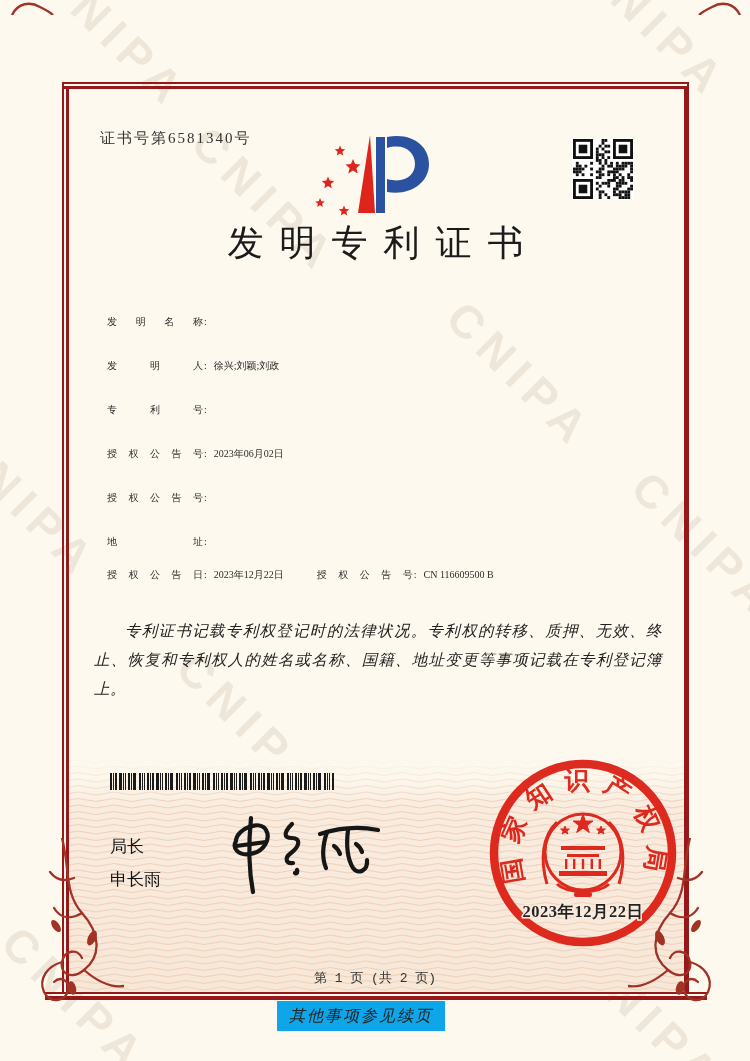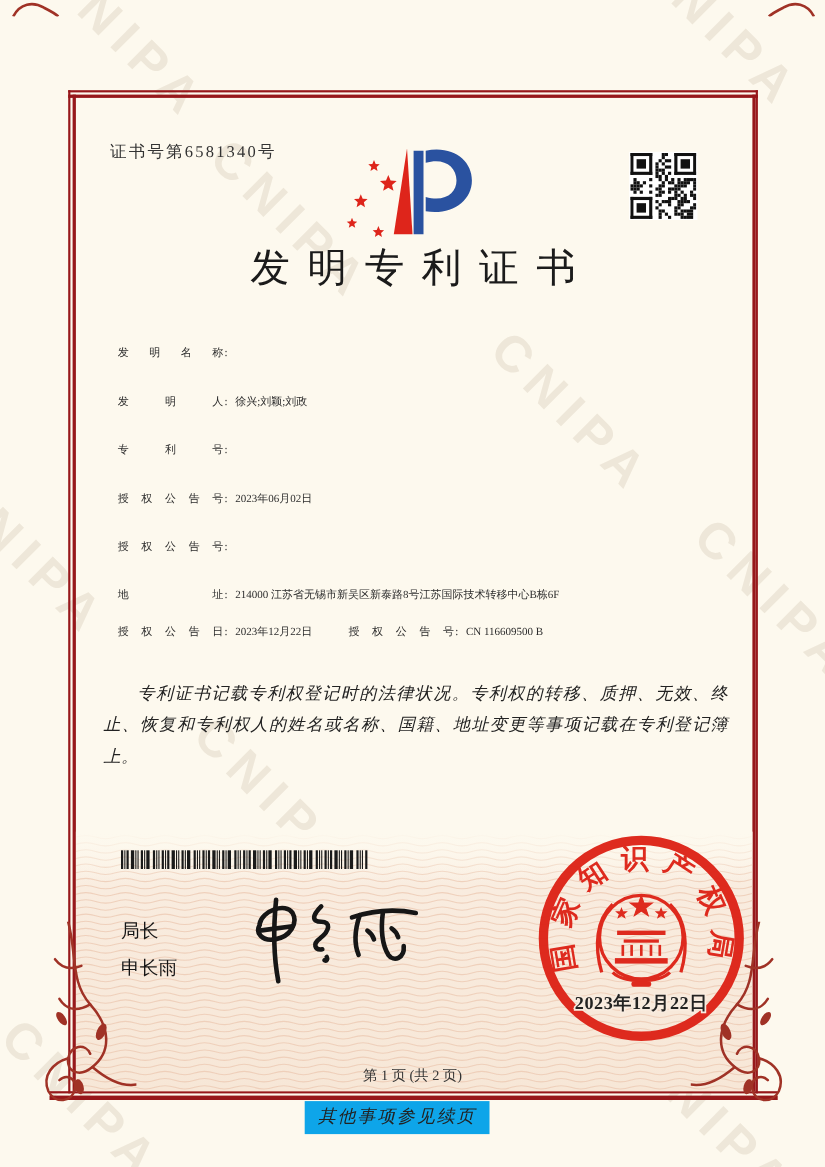--- a/index.html
+++ b/index.html
@@ -62,21 +62,21 @@
     background:linear-gradient(#fdf9ee,rgba(253,249,238,0));}
   .barcode{position:absolute;left:110px;top:773px;width:226px;height:17px;display:flex;z-index:3;}
   .barcode span{display:block;height:100%;}
   .signer-title{position:absolute;left:110px;top:835px;
     font-family:"Liberation Sans","DejaVu Sans",sans-serif;font-size:17px;color:#151515;z-index:3;}
   .signer-name{position:absolute;left:110px;top:868px;
     font-family:"Liberation Sans","DejaVu Sans",sans-serif;font-size:17px;color:#151515;z-index:3;}
   .signature{position:absolute;left:220px;top:808px;z-index:4;}
   .seal{position:absolute;left:477px;top:756px;z-index:5;opacity:.96;}
   .page-num{position:absolute;left:62px;top:969px;width:626px;text-align:center;
-    font-size:13px;color:#333;z-index:3;}
+    font-size:13px;color:#333;z-index:3;font-family:Liberation Mono, monospace;}
   .note-box{position:absolute;left:277px;top:1001px;width:168px;height:30px;
     background:#0ea5e9;z-index:4;text-align:center;line-height:30px;
     font-size:16px;font-style:italic;letter-spacing:2px;color:#222;}
   .flourish{position:absolute;z-index:4;}
   .flourish.left{transform:scaleX(-1);}
   .topcurl{position:absolute;top:0;z-index:2;}
 </style>
 </head>
 <body>
 
@@ -328,21 +328,20 @@
         <span class="fcolon">:</span>
       <span class="fvalue">2023年06月02日</span>
     </div>
     <div class="field-row">
       <span class="flabel">授权公告号</span>
         <span class="fcolon">:</span>
     </div>
     <div class="field-row addr">
       <span class="flabel">地址</span>
         <span class="fcolon">:</span>
-      <span class="fvalue">214000 江苏省无锡市新吴区新泰路8号江苏国际技术转移中心B栋6F</span>
     </div>
     <div class="grant-row">
       <div class="grant-pair">
         <span class="flabel">授权公告日</span>
           <span class="fcolon">:</span>
         <span class="fvalue">2023年12月22日</span>
       </div>
       <div class="grant-pair second">
         <span class="flabel">授权公告号</span>
           <span class="fcolon">:</span>

